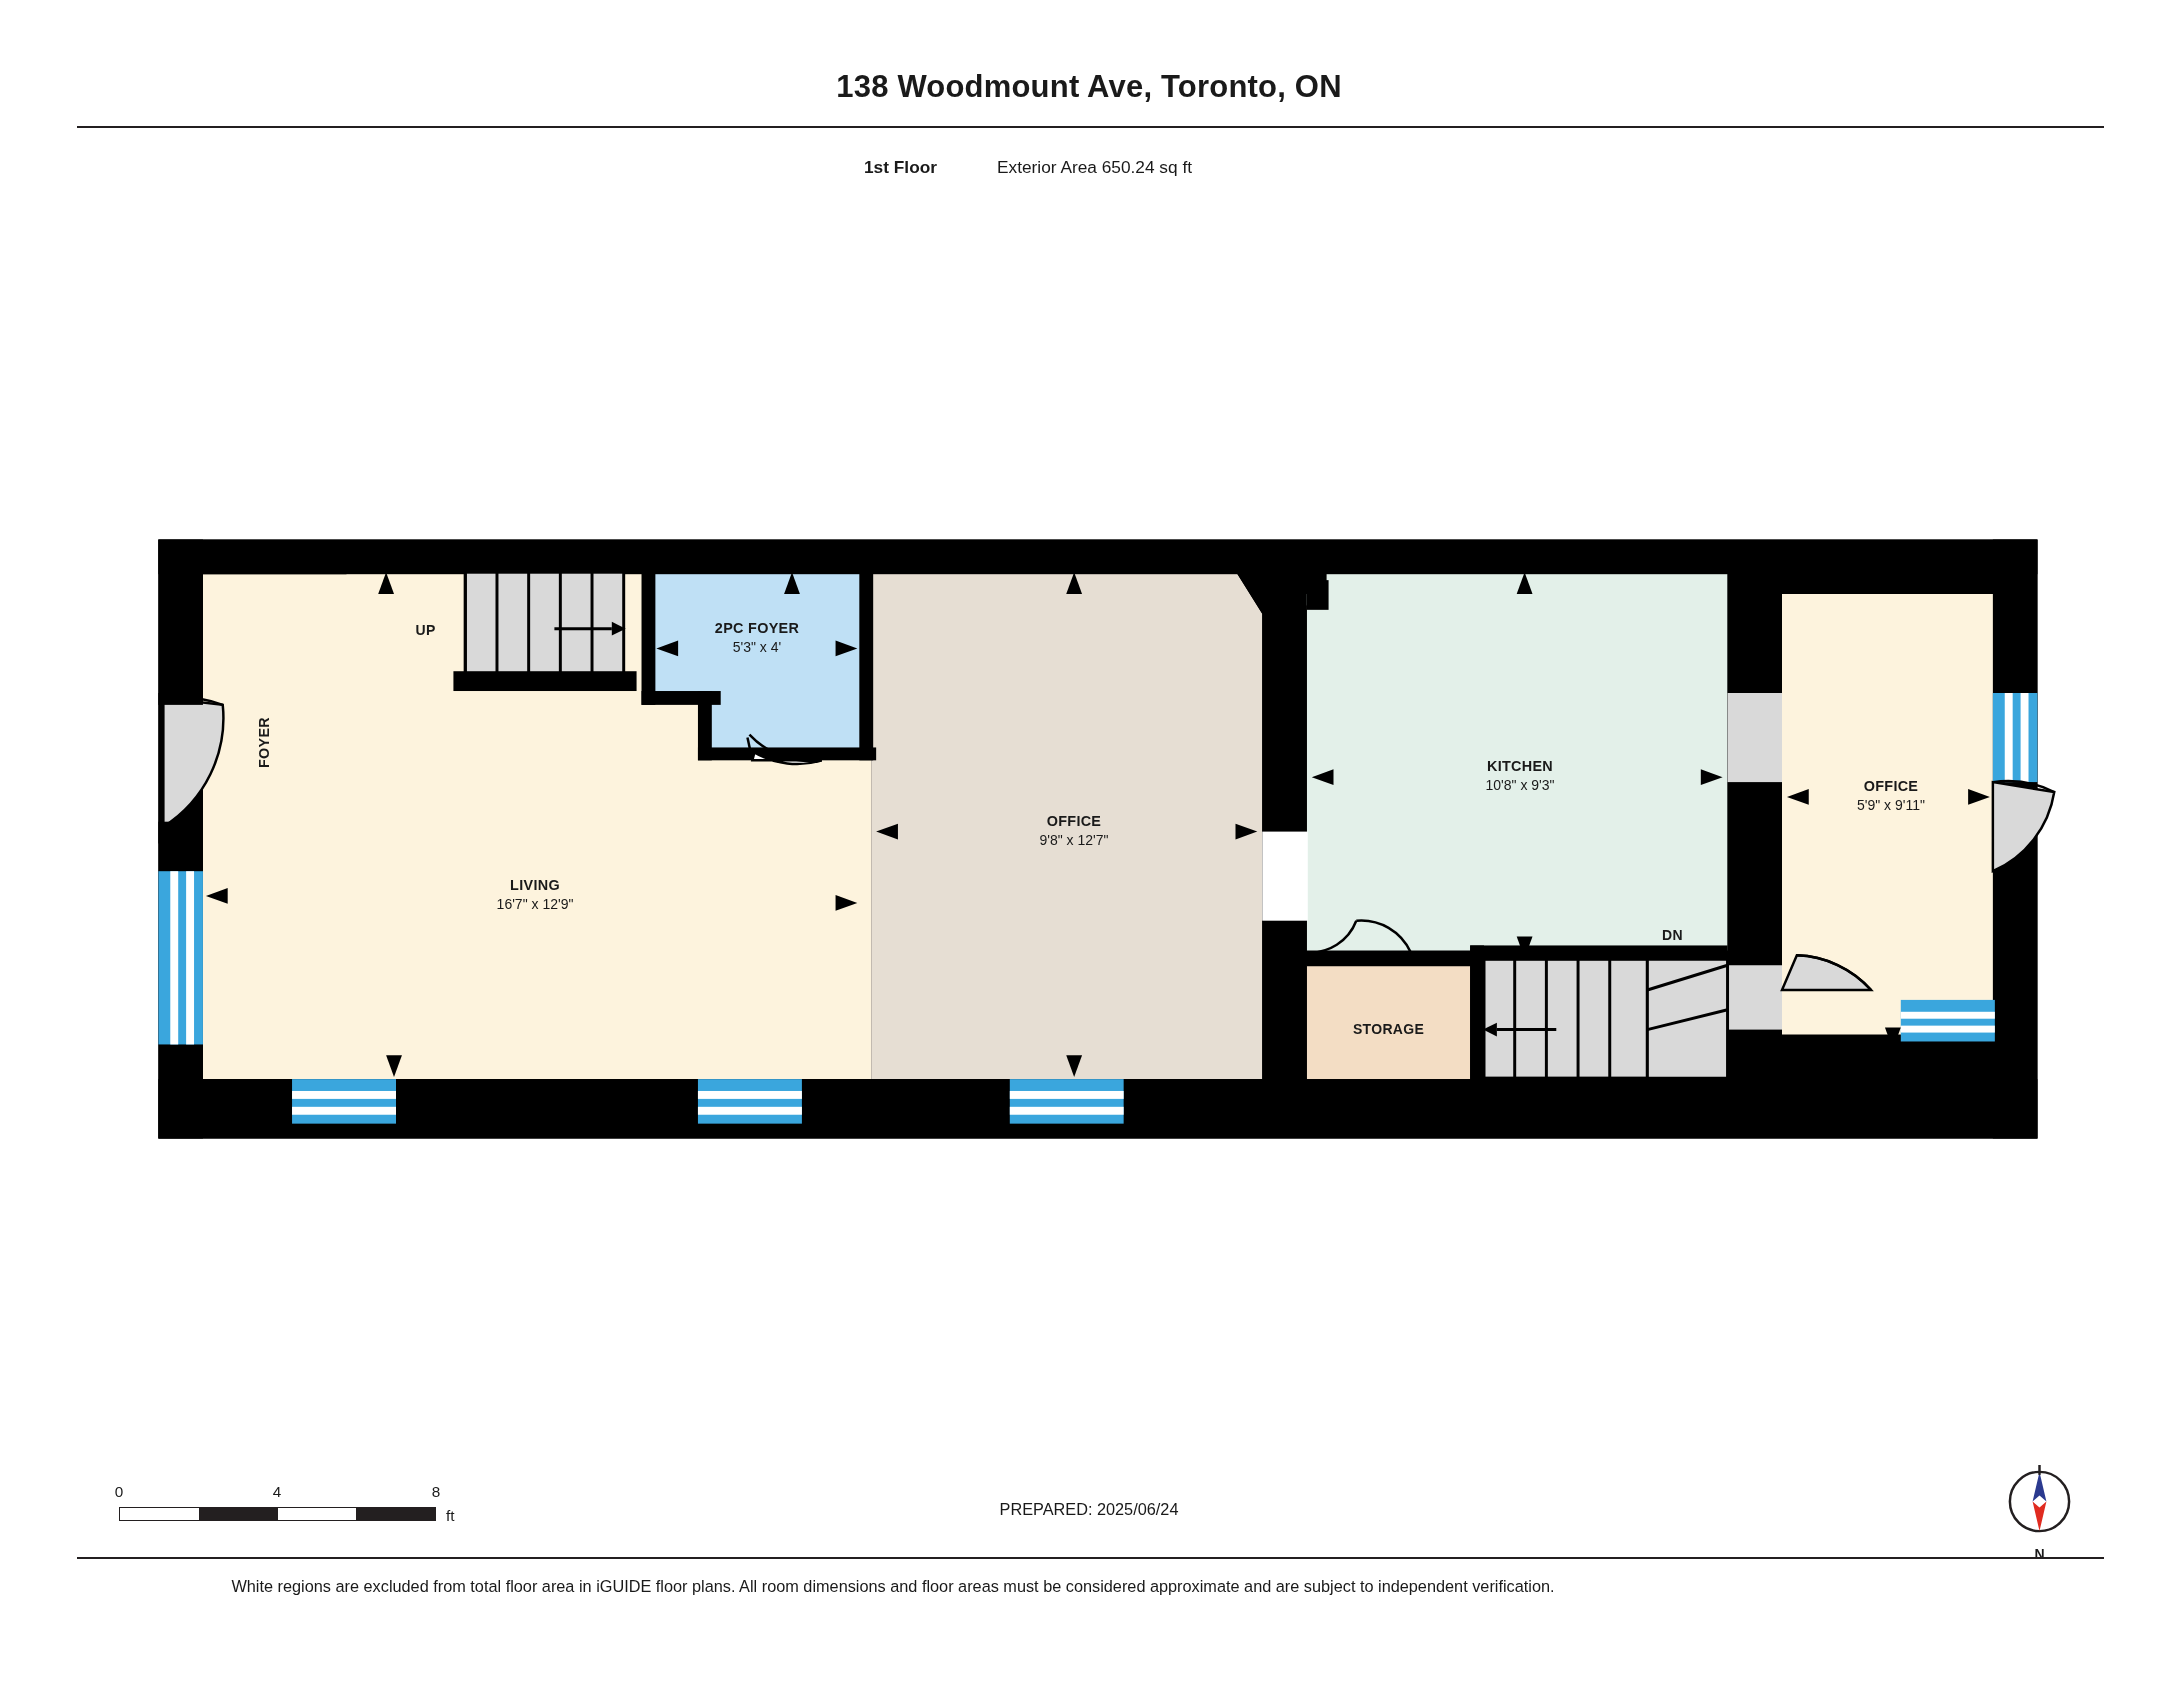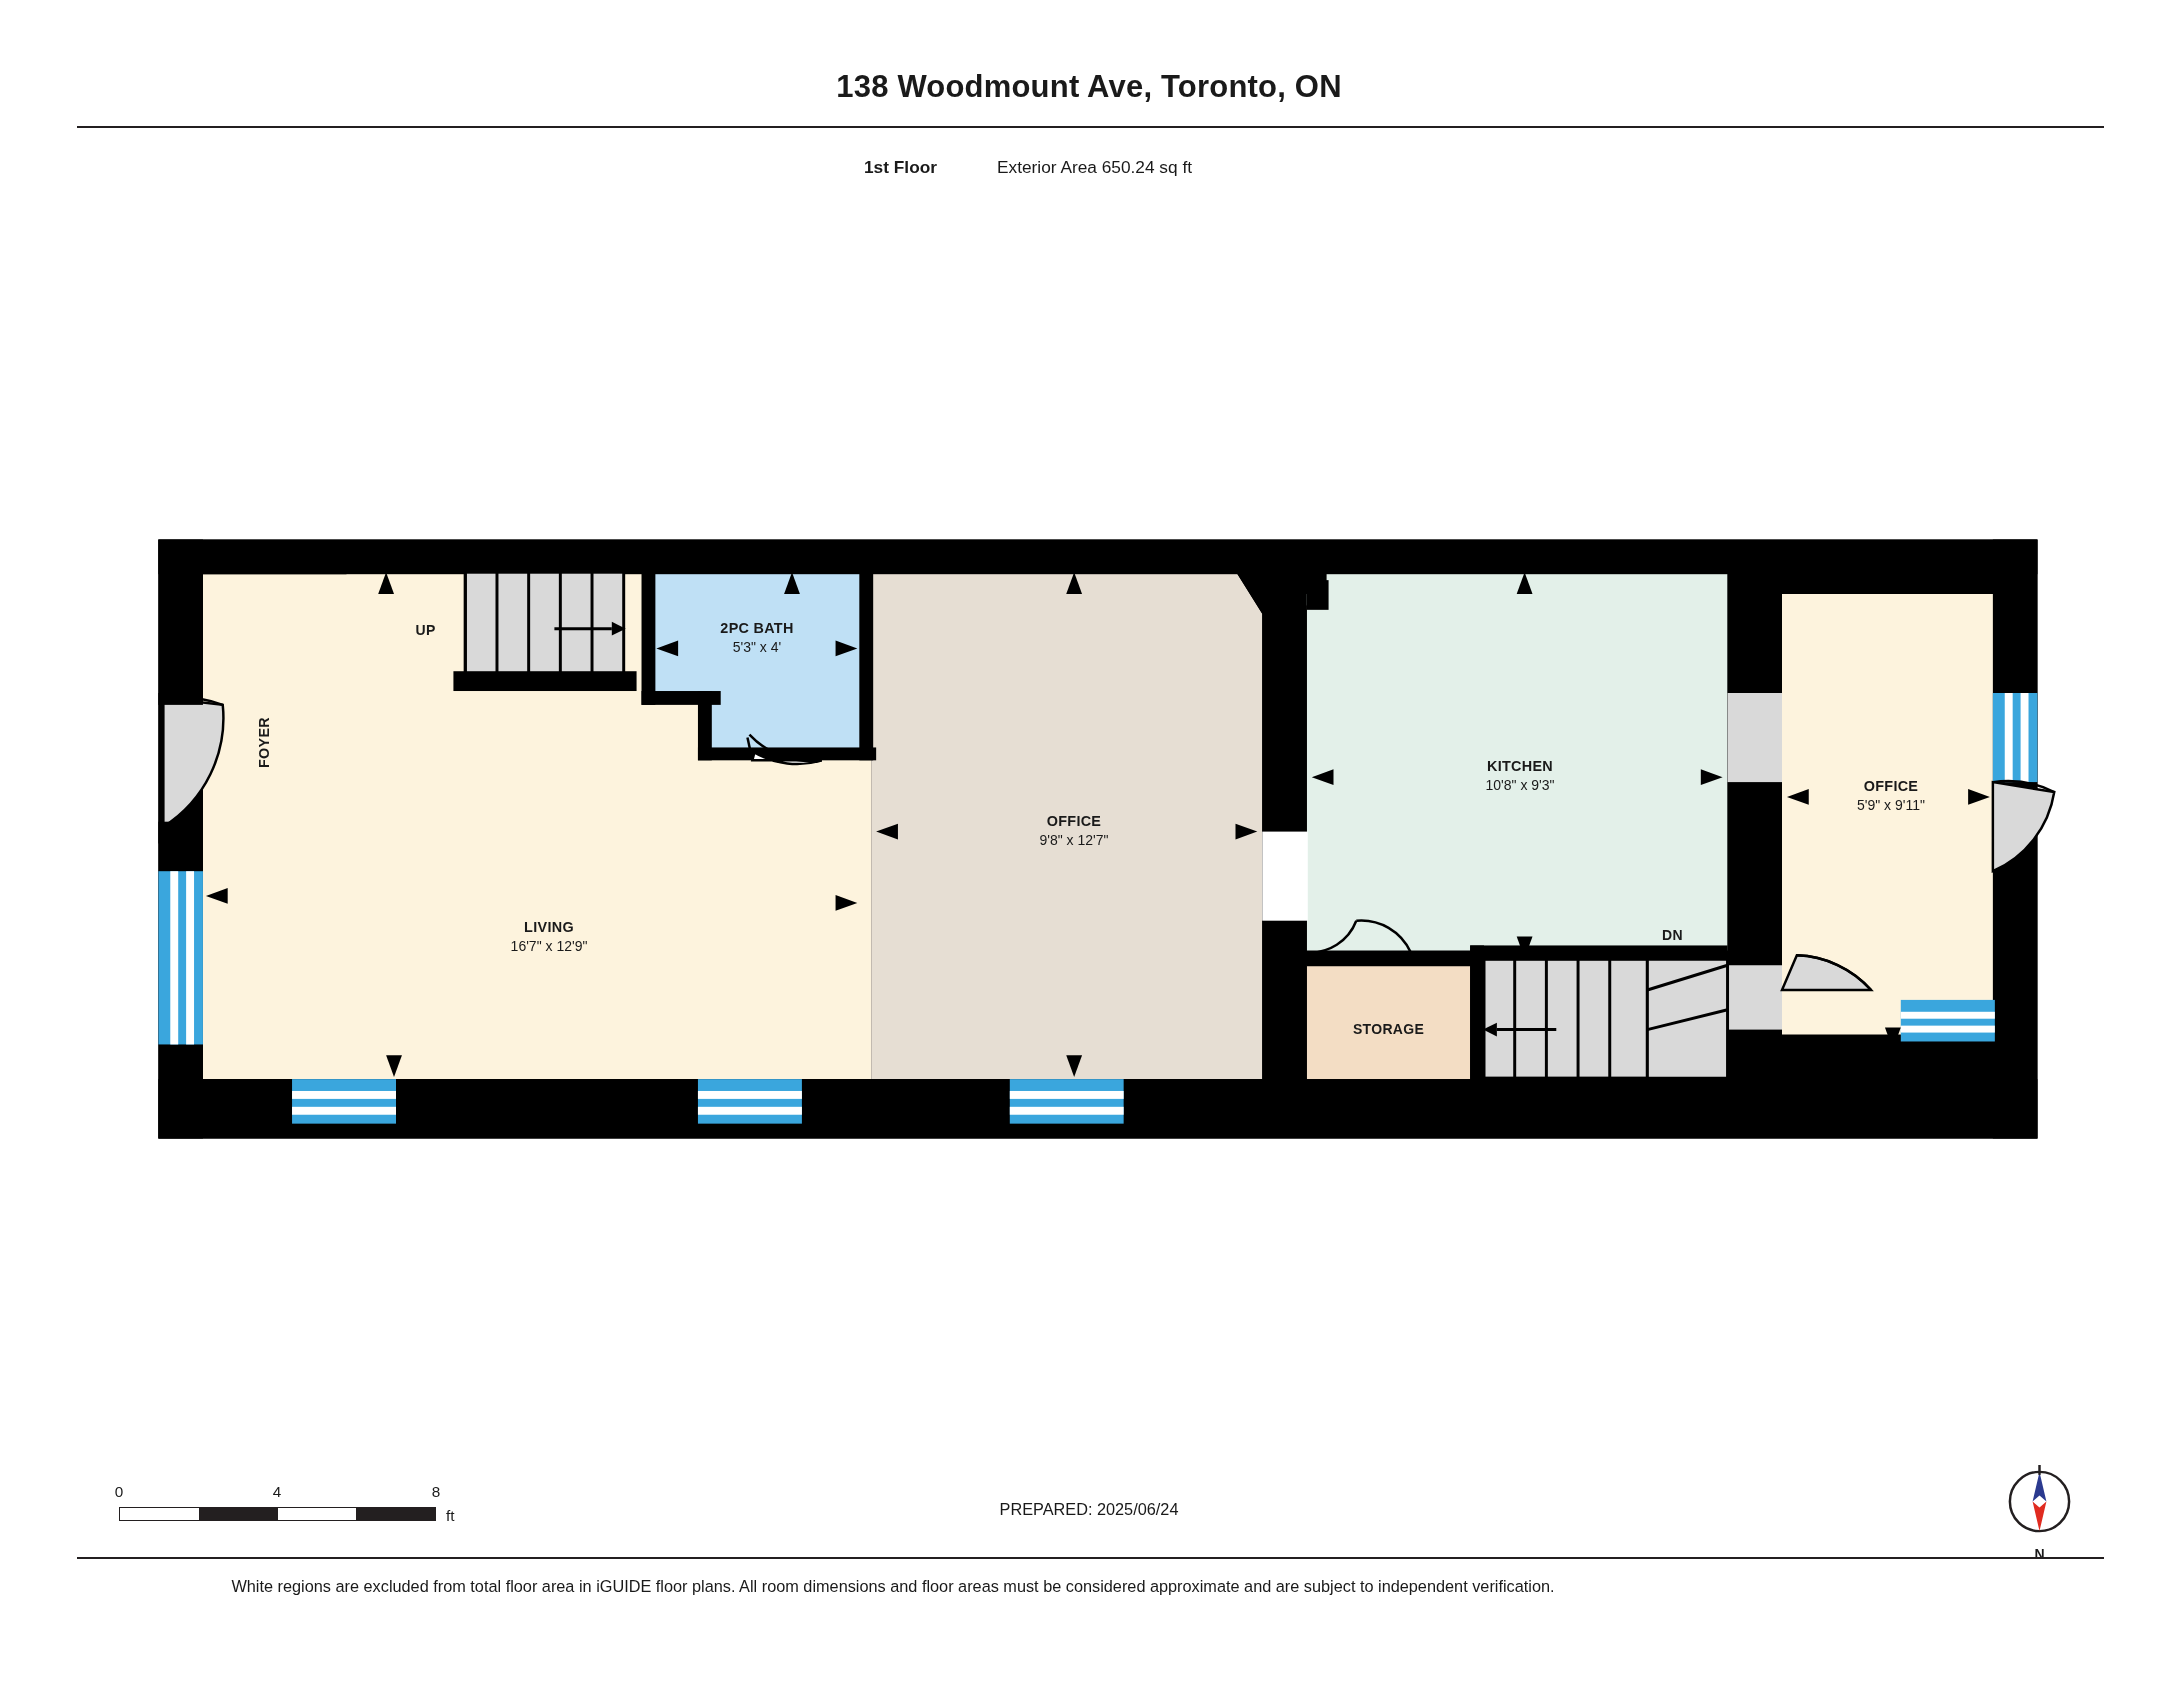--- a/index.html
+++ b/index.html
@@ -344,27 +344,27 @@
     <polygon points="1805,805 1827,797 1827,813"></polygon>
 
     <polygon points="2010,805 1988,797 1988,813"></polygon>
   </g>
 </svg>
 
 <div class="plan-label vertical" style="left:205px; top:733px; width:119px;">
   <span>FOYER</span>
 </div>
 
-<div class="plan-label" style="left:450px; top:876px; width:198px;margin-top:42px;">
+<div class="plan-label" style="left:436px; top:876px; width:198px;">
   <span>LIVING</span><br>
   <span class="dims">16'7" x 12'9"</span>
 </div>
 
 <div class="plan-label" style="left:658px; top:619px; width:198px;">
-  <span>2PC BATH</span><br>
+  <span>2PC FOYER</span><br>
   <span class="dims">5'3" x 4'</span>
 </div>
 
 <div class="plan-label" style="left:975px; top:812px; width:198px;">
   <span>OFFICE</span><br>
   <span class="dims">9'8" x 12'7"</span>
 </div>
 
 <div class="plan-label" style="left:1416px; top:757px; width:208px;">
   <span>KITCHEN</span><br>

